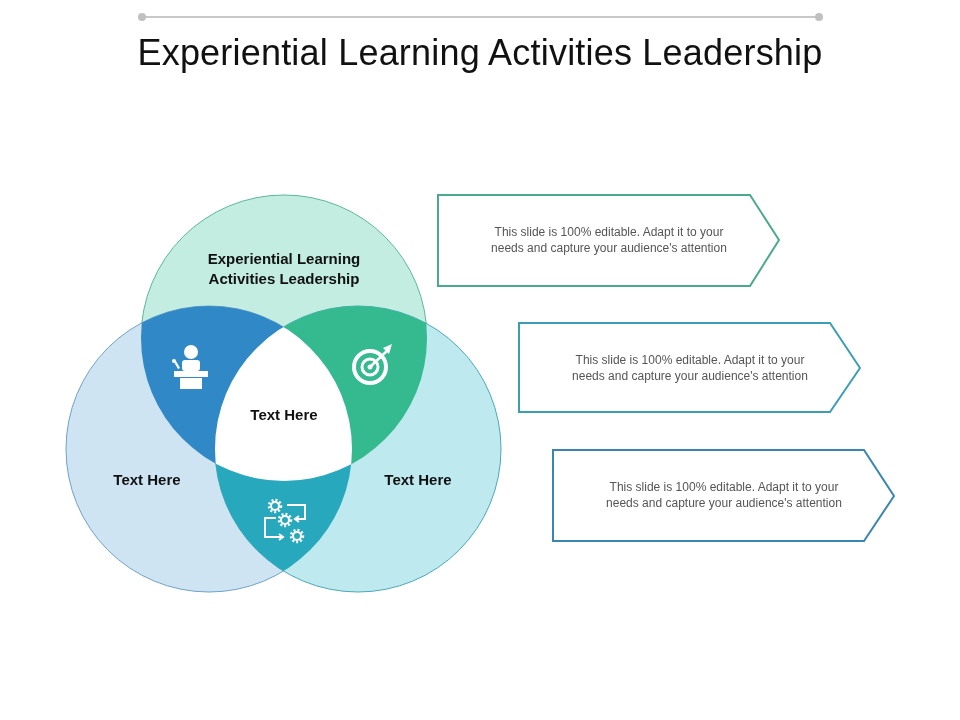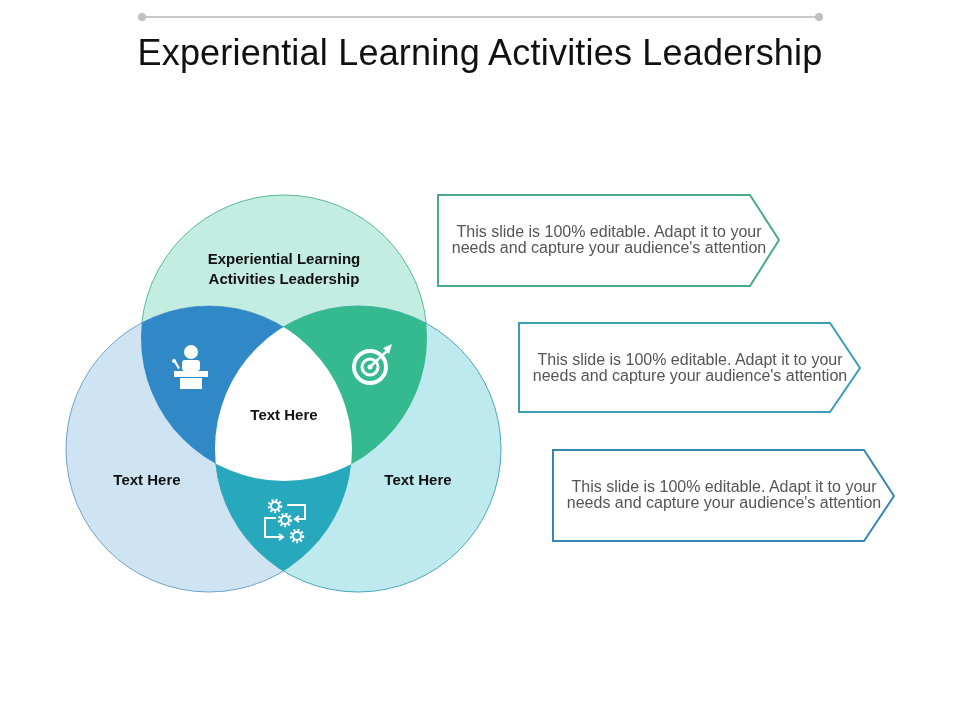--- a/index.html
+++ b/index.html
@@ -2,21 +2,21 @@
 <html><head>
 <meta charset="utf-8">
 <style>
   html, body { margin:0; padding:0; background:#ffffff; }
   body { width:960px; height:720px; position:relative; overflow:hidden; font-family:"Liberation Sans", sans-serif; }
   .topline { position:absolute; left:142px; top:16px; width:677px; height:2px; background:#c8c8c8; }
   .dot { position:absolute; top:13px; width:8px; height:8px; border-radius:50%; background:#c0c0c0; }
   .title { position:absolute; left:0; top:32px; width:960px; text-align:center; font-size:36px; color:#111; letter-spacing:0.2px; }
   svg.venn { position:absolute; left:0; top:0; }
   .lbl { position:absolute; font-weight:bold; font-size:15px; color:#111; text-align:center; }
-  .box-text { position:absolute; font-size:16px; color:#555; text-align:center; line-height:16px; }
+  .box-text { position:absolute; font-size:12px; color:#555; text-align:center; line-height:16px; }
 </style>
 </head>
 <body>
 
 <div class="topline"></div>
 <div class="dot" style="left:138px"></div>
 <div class="dot" style="left:815px"></div>
 
 <div class="title">Experiential Learning Activities Leadership</div>
 

